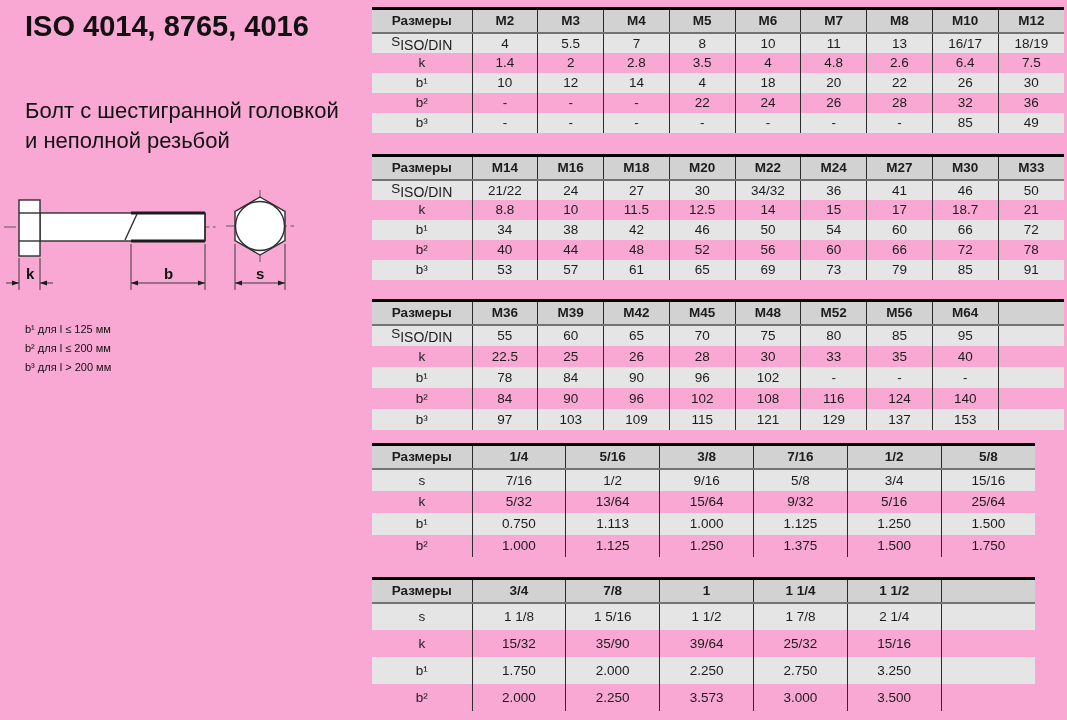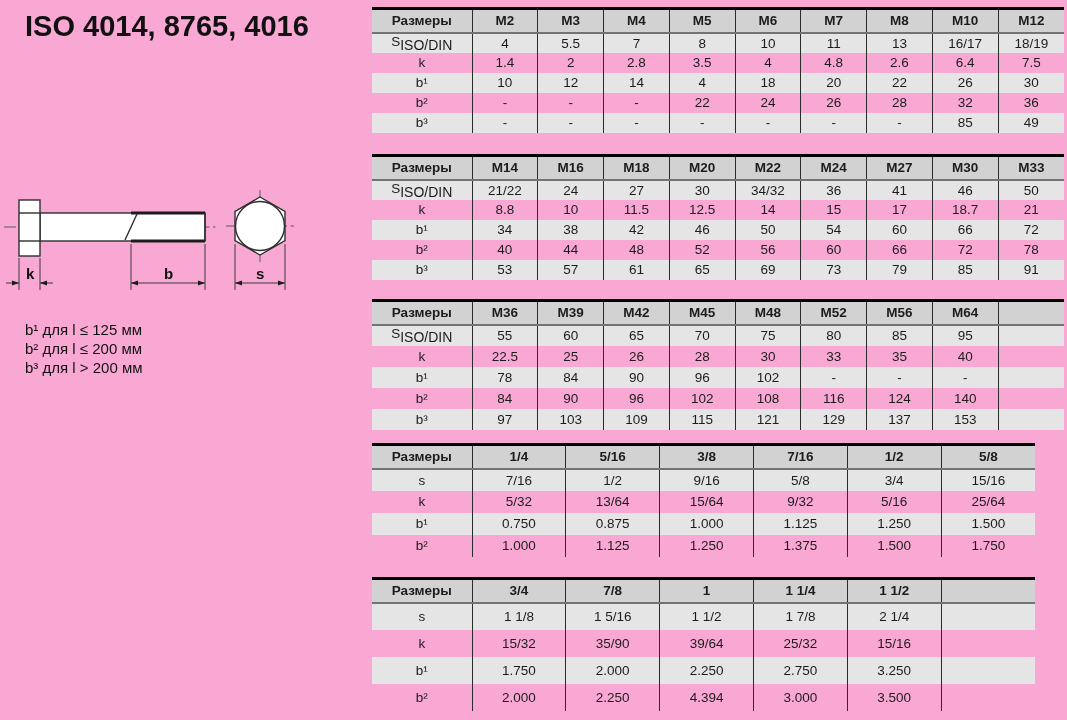--- a/index.html
+++ b/index.html
@@ -13,21 +13,21 @@
     color: #1c1c1c;
     overflow: hidden;
   }
 
   
   .title-block { position: absolute; left: 25px; top: 8px; }
   .title-line { font-size: 29px; font-weight: 700; line-height: 37px; color: #111; }
   .subtitle-block { position: absolute; left: 25px; top: 96px; }
   .subtitle-line { font-size: 22px; font-weight: 400; line-height: 30px; color: #111; }
   .notes-block { position: absolute; left: 25px; top: 320px; }
-  .note-line { font-size: 15px; line-height: 19px; color: #111; }
+  .note-line { font-size: 11px; line-height: 19px; color: #111; }
 
   .drawing-svg { position: absolute; left: 4px; top: 186px; }
   .drawing-svg .outline { stroke: #2e2e2e; stroke-width: 1.4; fill: none; }
   .drawing-svg .fillw   { fill: #ffffff; }
   .drawing-svg .thick   { stroke: #1c1c1c; stroke-width: 3; fill: none; }
   .drawing-svg .cl      { stroke: #5a5a5a; stroke-width: 1; fill: none;
                           stroke-dasharray: 12 3.5 2.5 3.5; }
   .drawing-svg .dim     { stroke: #3a3a3a; stroke-width: 1; fill: none; }
   .drawing-svg .arrow   { fill: #1c1c1c; stroke: none; }
   .drawing-svg text     { font-family: "Liberation Sans", sans-serif;
@@ -77,20 +77,22 @@
 </head>
 <body>
 
 <div class="page">
 
   <div class="title-block">
     <div class="title-line">ISO 4014, 8765, 4016</div>
   </div>
 
   <div class="subtitle-block">
+    <div class="subtitle-line">Болт с шестигранной головкой</div>
+    <div class="subtitle-line">и неполной резьбой</div>
   </div>
 
   <svg class="drawing-svg" width="330" height="128" viewBox="0 0 330 128">
 
     <line class="cl" x1="0" y1="41" x2="214" y2="41"></line>
 
     <rect class="outline fillw" x="36" y="27" width="165" height="28"></rect>
 
     <line class="thick" x1="127" y1="27" x2="201" y2="27"></line>
     <line class="thick" x1="127" y1="55" x2="201" y2="55"></line>
@@ -448,21 +450,21 @@
             <td>5/32</td>
             <td>13/64</td>
             <td>15/64</td>
             <td>9/32</td>
             <td>5/16</td>
             <td>25/64</td>
           </tr>
           <tr>
             <td>b¹</td>
             <td>0.750</td>
-            <td>0.875</td>
+            <td>1.113</td>
             <td>1.000</td>
             <td>1.125</td>
             <td>1.250</td>
             <td>1.500</td>
           </tr>
           <tr>
             <td>b²</td>
             <td>1.000</td>
             <td>1.125</td>
             <td>1.250</td>
@@ -520,21 +522,21 @@
             <td>2.000</td>
             <td>2.250</td>
             <td>2.750</td>
             <td>3.250</td>
             <td></td>
           </tr>
           <tr>
             <td>b²</td>
             <td>2.000</td>
             <td>2.250</td>
-            <td>4.394</td>
+            <td>3.573</td>
             <td>3.000</td>
             <td>3.500</td>
             <td></td>
           </tr>
         </tbody>
       </table>
     </div>
 
 </div>
 

